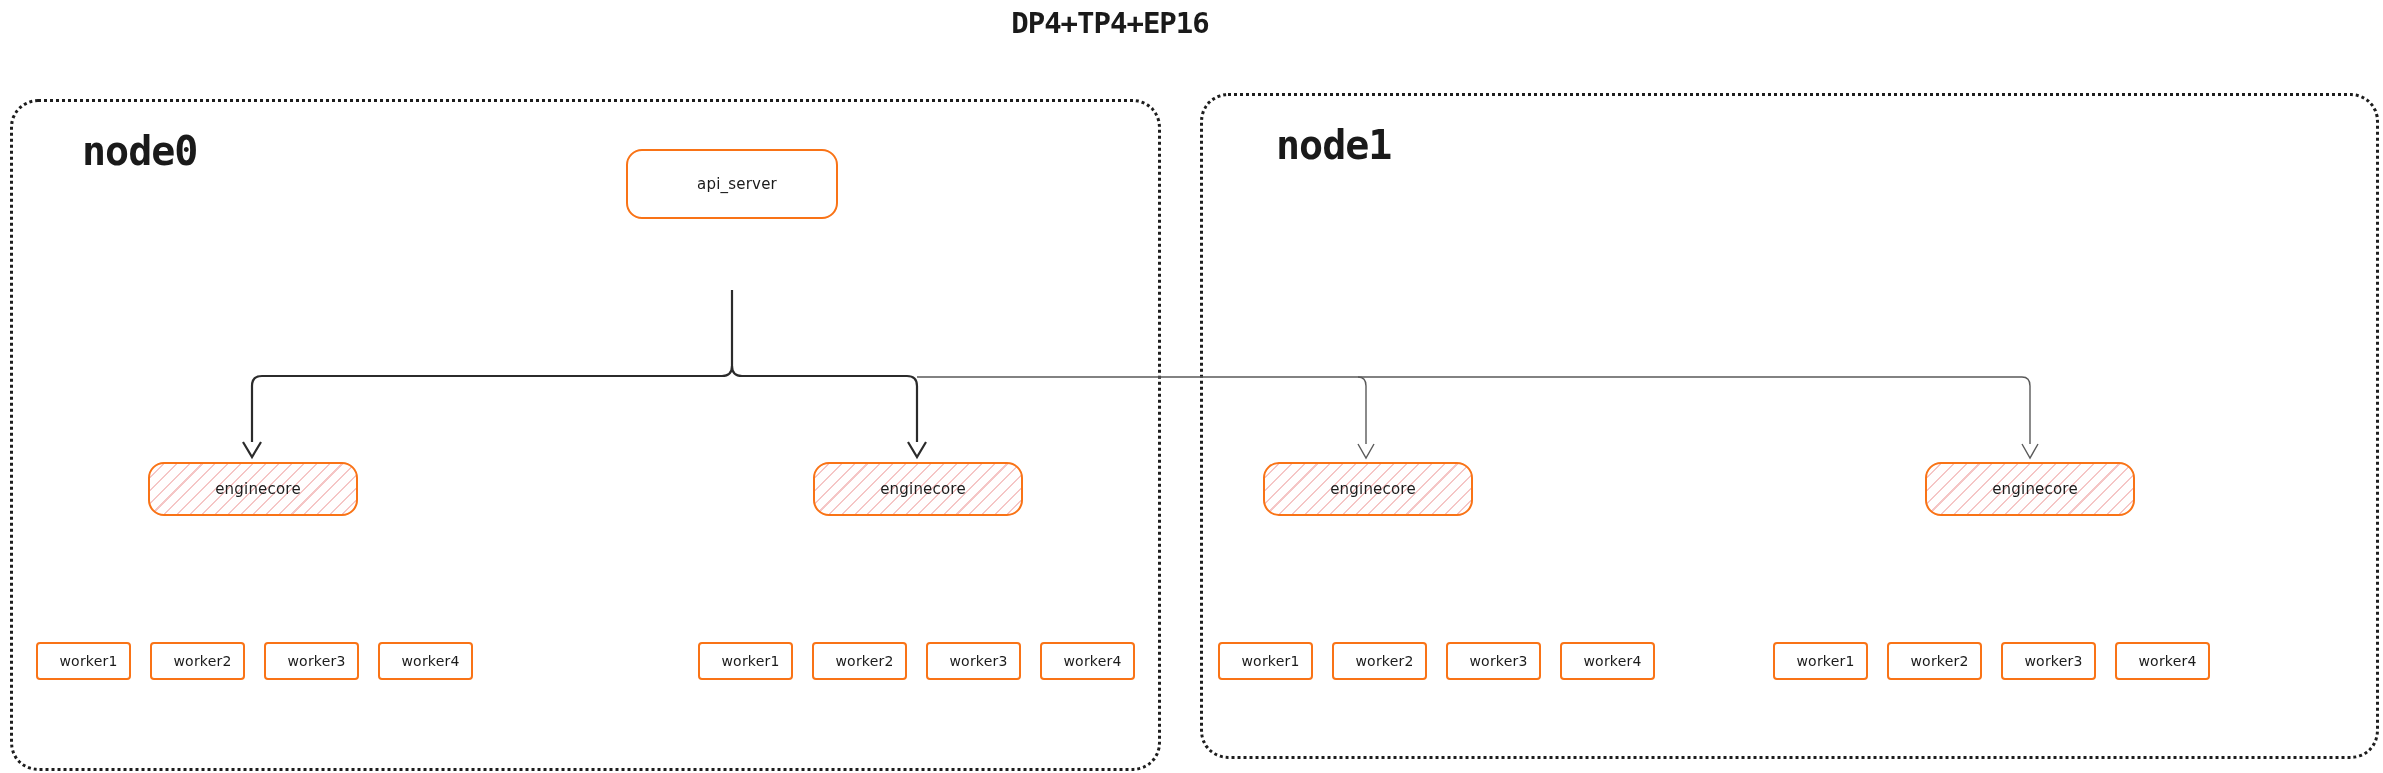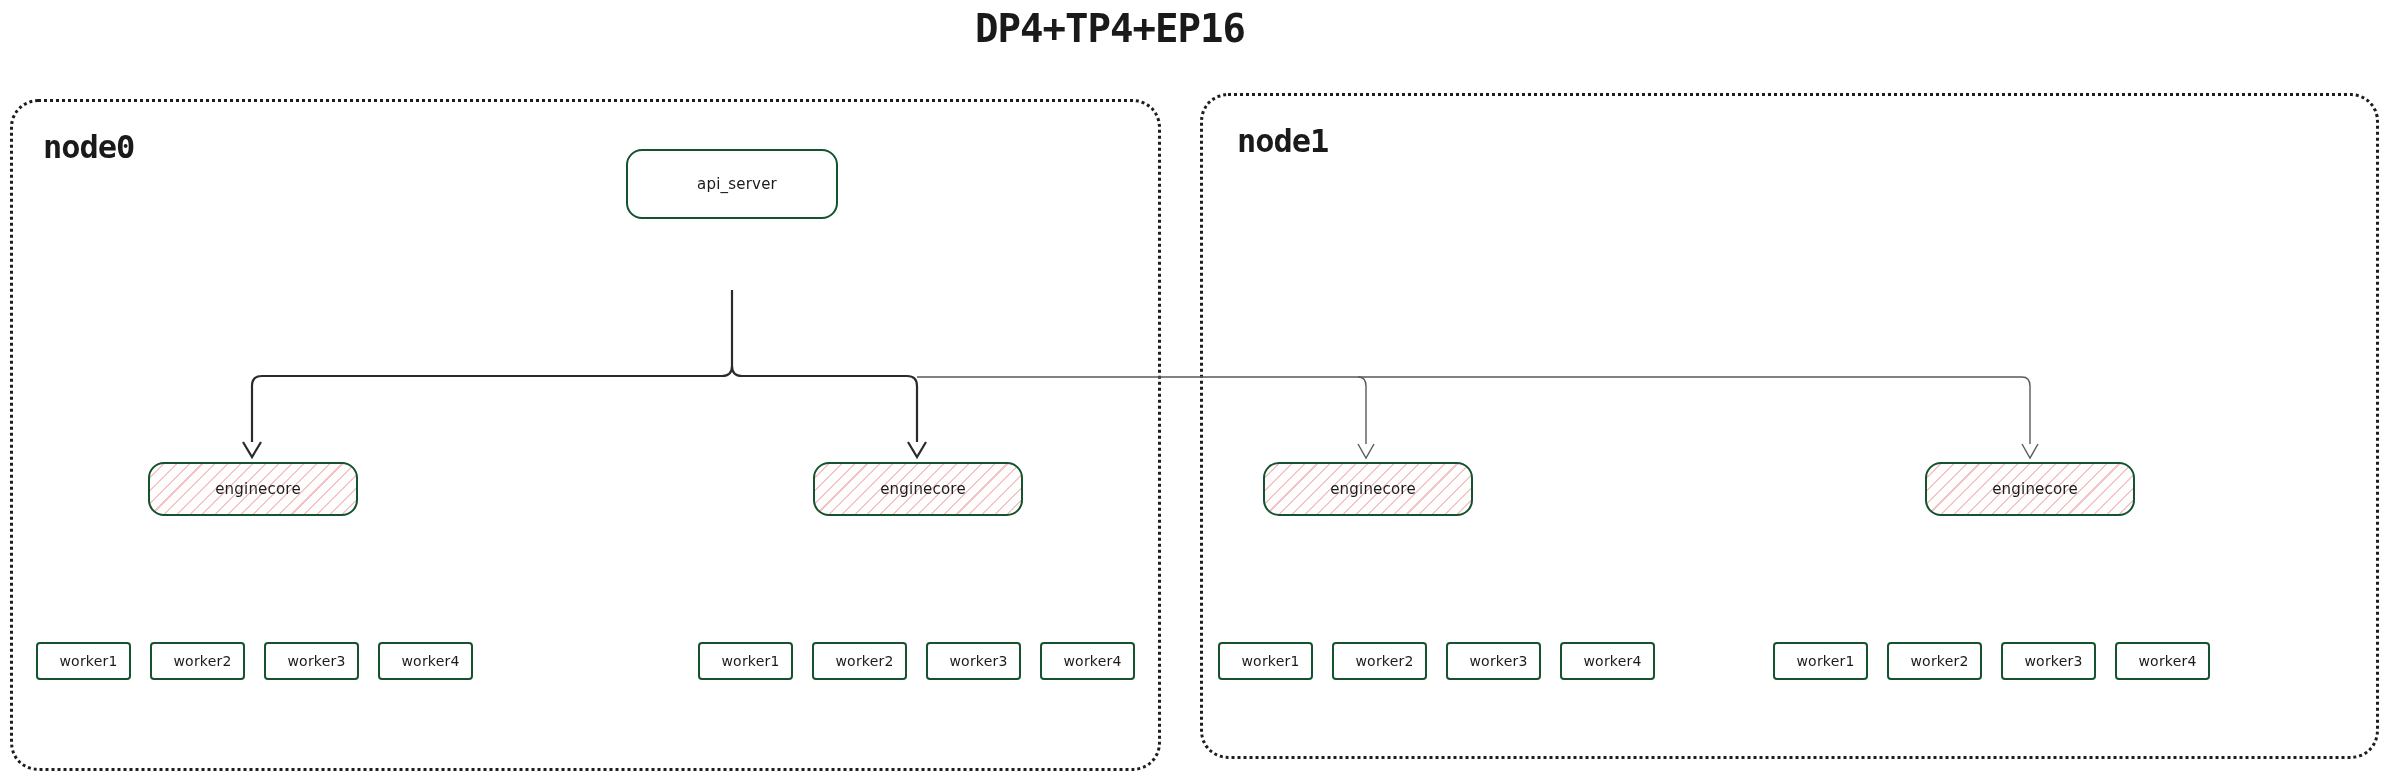--- a/index.html
+++ b/index.html
@@ -9,48 +9,49 @@
     background:#ffffff;
     font-family:"DejaVu Sans","Liberation Sans",sans-serif;
     overflow:hidden;
   }
   .title{
     position:absolute;
     left:950px;top:6px;width:320px;
     text-align:center;
     font-family:"DejaVu Sans Mono","Liberation Mono",monospace;
     font-weight:bold;
-    font-size:39px;
+    font-size:29px;
     color:#1a1a1a;
     letter-spacing:-1px;
     white-space:nowrap;
   }
   .node-box{
     position:absolute;
     border:3px dotted #1d1d1d;
     border-radius:28px;
     background:transparent;
   }
   .node-box.n0{left:10px;top:99px;width:1145px;height:666px;}
   .node-box.n1{left:1200px;top:93px;width:1173px;height:660px;}
   .node-label{
     position:absolute;
     font-family:"DejaVu Sans Mono","Liberation Mono",monospace;
     font-weight:bold;
-    font-size:32px;
+    font-size:40px;
     color:#1a1a1a;
     letter-spacing:-1px;
     white-space:nowrap;
+    margin-left:39px;
   }
   .node-label.n0{left:43px;top:128px;}
   .node-label.n1{left:1237px;top:122px;}
   .box{
     position:absolute;
     box-sizing:border-box;
-    border:2px solid #14532d;
+    border:2px solid #f97316;
     background:#ffffff;
     display:flex;
     align-items:center;
     justify-content:center;
     color:#1b1b1b;
     font-size:15px;
     letter-spacing:0.2px;
     white-space:nowrap;
     padding-left:10px;
   }

